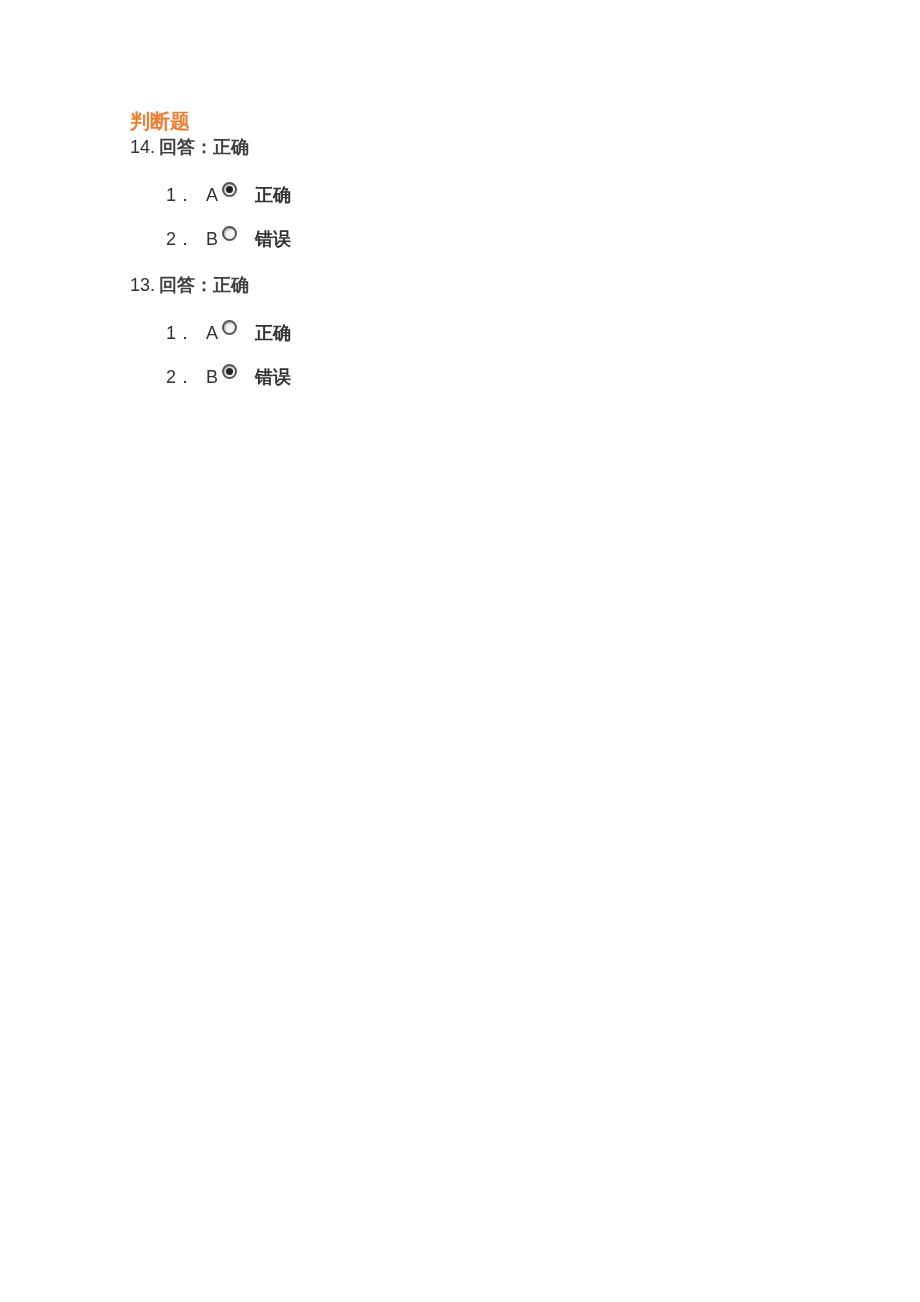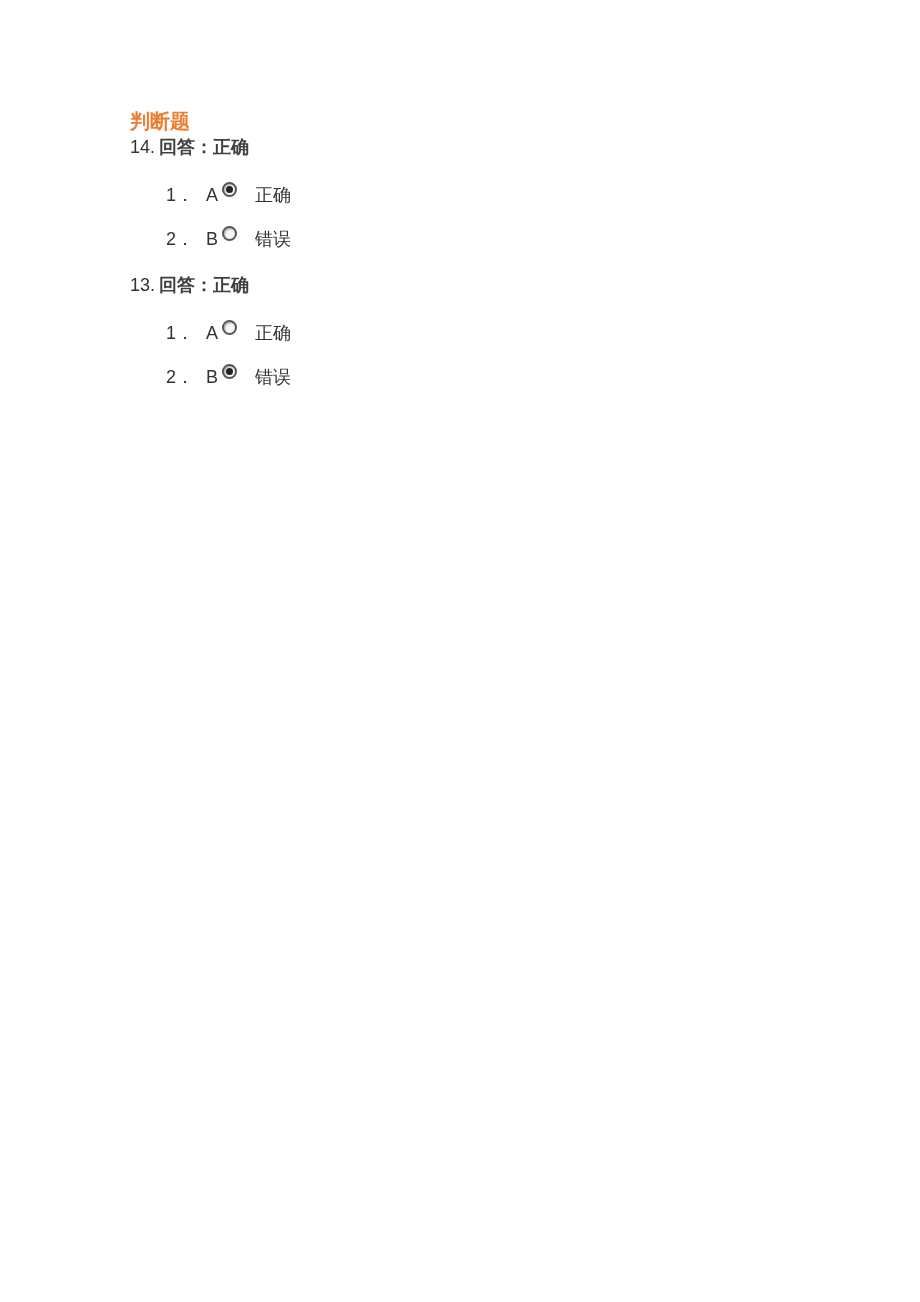--- a/index.html
+++ b/index.html
@@ -76,20 +76,21 @@
     .radio.checked::after {
       content: "";
       width: 7px;
       height: 7px;
       border-radius: 50%;
       background: #222;
       display: block;
     }
     .option-text {
       color: #333333;
+      font-weight: bold;
     }
   </style>
 </head>
 <body>
 
 <div class="section-title">判断题</div>
 
 <div>
   <div class="question-row">
     <span class="question-number">14.</span>

